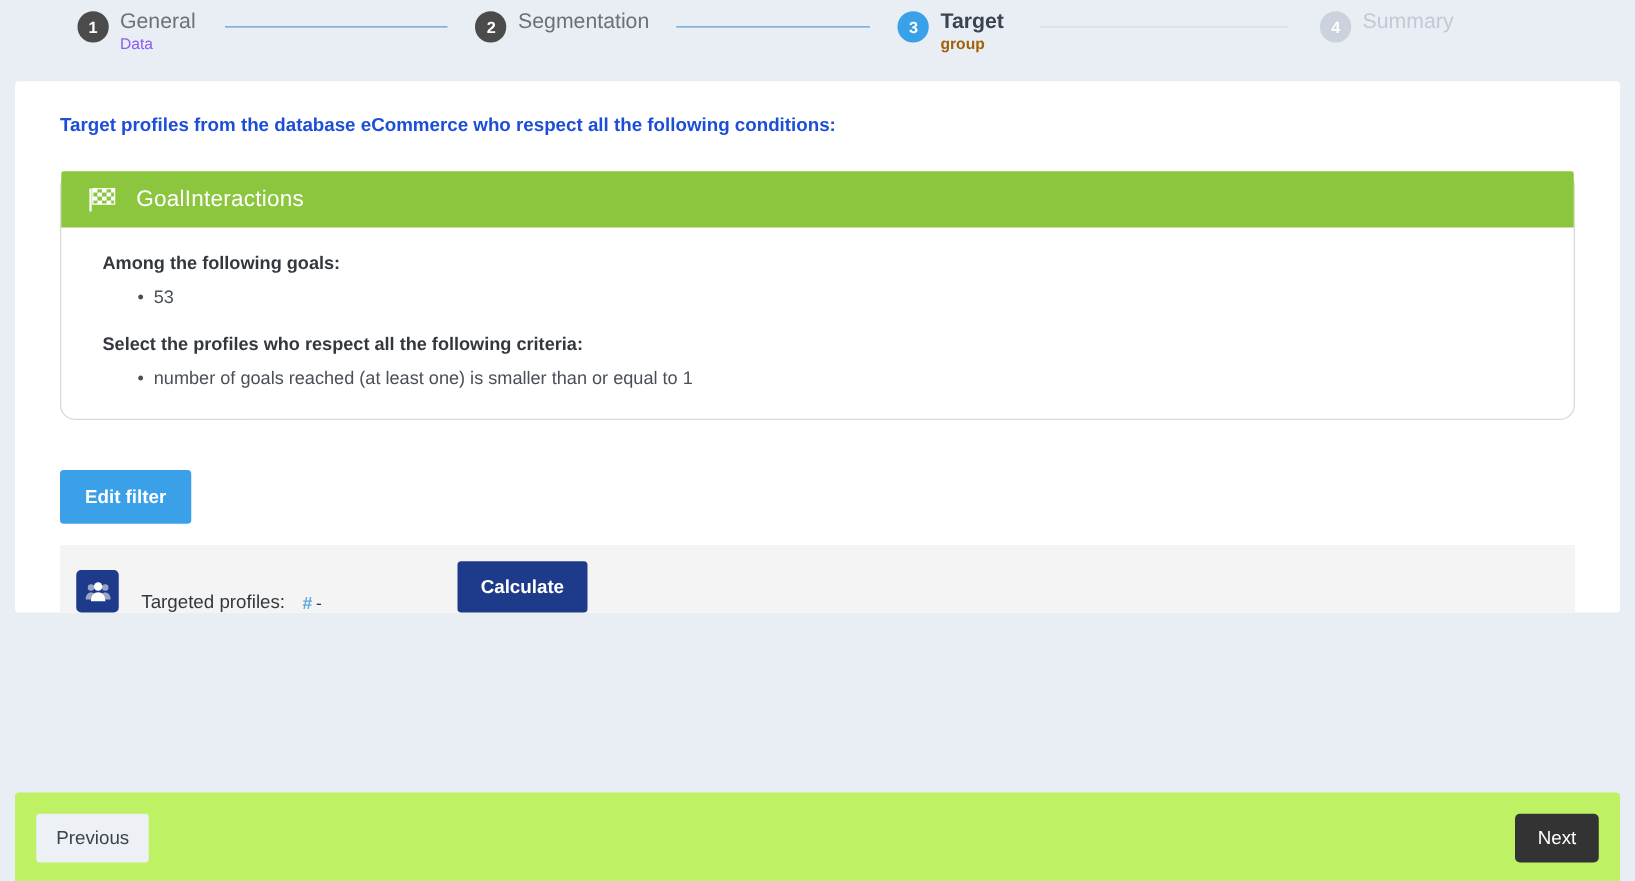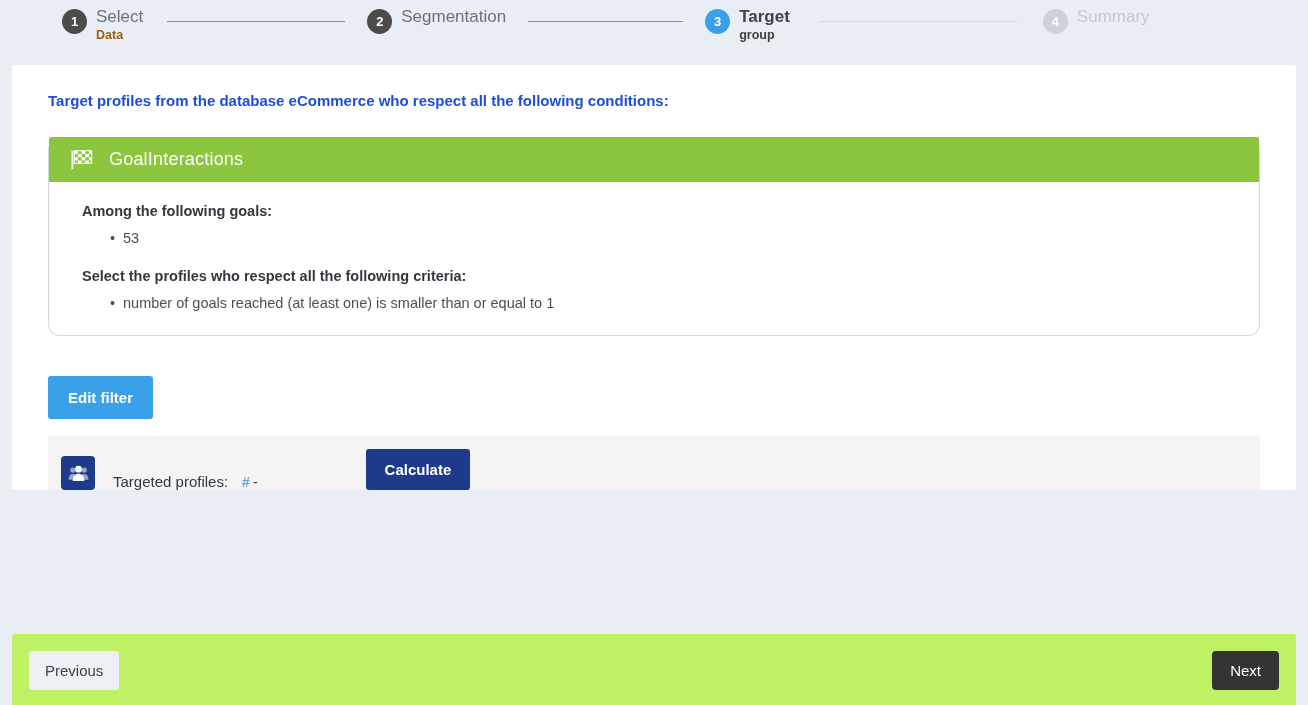--- a/index.html
+++ b/index.html
@@ -48,26 +48,25 @@
   }
   .step-title {
     font-size: 17px;
     color: #6c7179;
     white-space: nowrap;
   }
   .step-title.active { color: #3b4250; font-weight: bold; }
   .step-title.todo   { color: #c3c9d4; }
   .step-sub {
     font-size: 12.5px;
-    color: #a16207;
+    color: #8b5cf6;
     margin-top: 3px;
     white-space: nowrap;
-    font-weight: bold;
-  }
-  .step-sub.active { color: #404040; font-weight: bold; }
+  }
+  .step-sub.active { color: #a16207; font-weight: bold; }
 
   .connector {
     height: 1px;
     margin-top: 13px;
     flex: 0 0 auto;
   }
   .connector.blue { background: #5a9fd4; }
   .connector.gray { background: #d6dbe4; }
 
   
@@ -244,21 +243,21 @@
 </head>
 <body>
 
 <div class="stepper">
 
   <div style="width:62px"></div>
 
   <div class="step">
     <div class="step-circle done">1</div>
     <div class="step-labels">
-      <div class="step-title">Select</div>
+      <div class="step-title">General</div>
       <div class="step-sub">Data</div>
     </div>
   </div>
 
   <div class="connector blue" style="width:178px;margin-left:24px;margin-right:22px"></div>
 
   <div class="step">
     <div class="step-circle done">2</div>
     <div class="step-labels">
       <div class="step-title">Segmentation</div>

